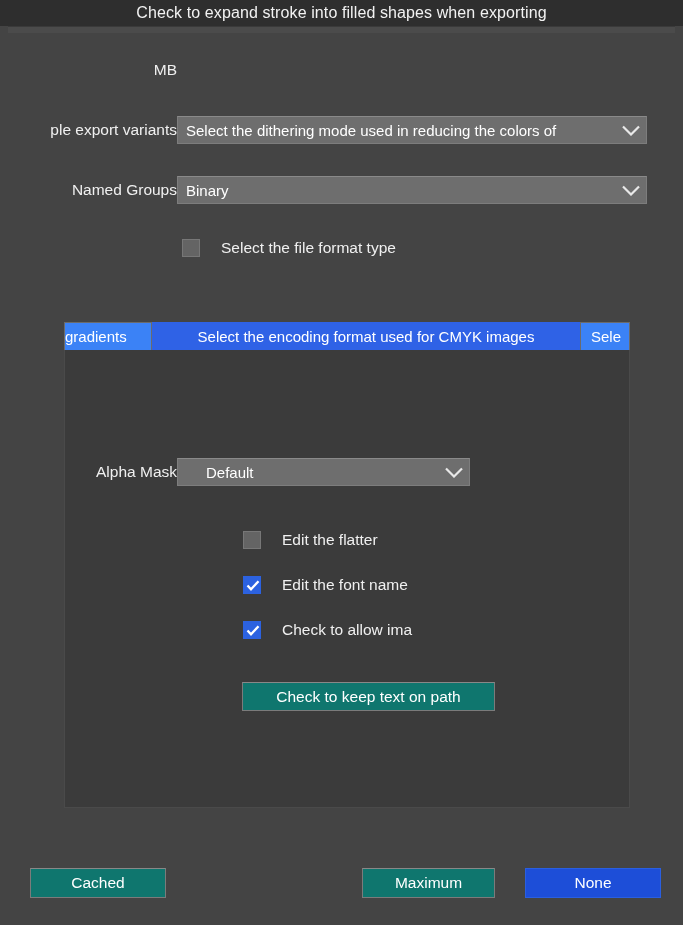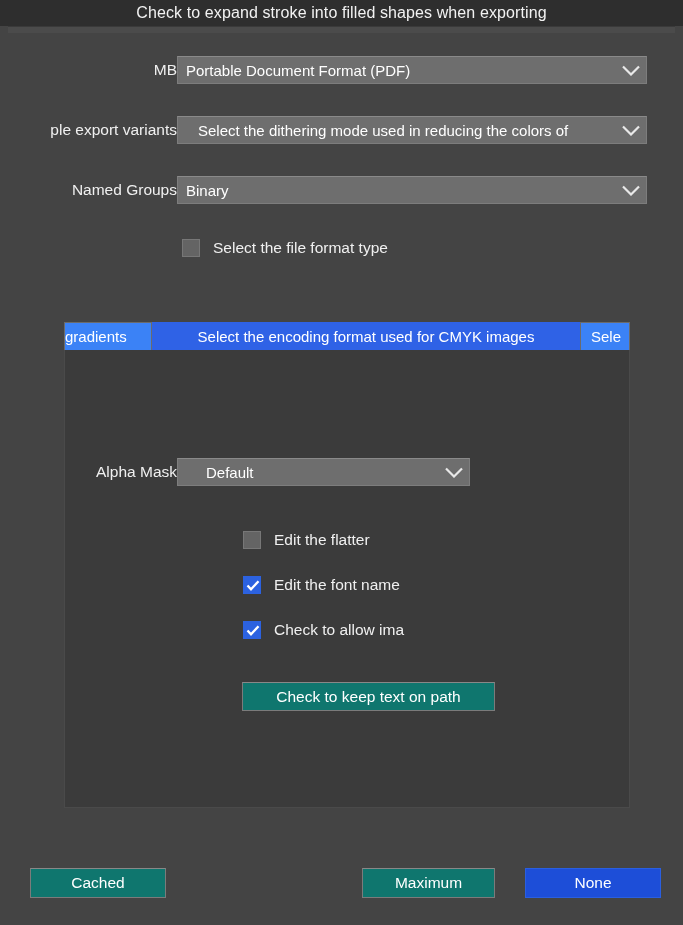--- a/index.html
+++ b/index.html
@@ -88,30 +88,30 @@
     height: 26px;
     display: flex;
     align-items: center;
     justify-content: center;
   }
   .combo-arrow svg { display: block; }
 
   .row-format   { left: 0;  top: 56px;  width: 657px; }
   .row-format   .combo { width: 470px; }
   .row-dither   { left: 0;  top: 116px; width: 657px; }
-  .row-dither   .combo { width: 470px; padding-left: 12px; }
+  .row-dither   .combo { width: 470px; }
   .row-binary   { left: 0;  top: 176px; width: 657px; }
   .row-binary   .combo { width: 470px; }
 
   
   .checkrow {
     position: absolute;
     display: flex;
     align-items: center;
-    gap: 13px;
+    gap: 21px;
   }
   .cbox {
     width: 18px;
     height: 18px;
     flex: 0 0 auto;
     background: #646464;
     border: 1px solid #777777;
     position: relative;
   }
   .cbox.checked {
@@ -215,28 +215,20 @@
 <div class="titlebar">
   <div class="titlebar-text">Check to expand stroke into filled shapes when exporting</div>
 </div>
 
 <div class="top-strip"></div>
 
 <div class="form-row row-format">
   <div class="field-label">
     <span>MB</span>
   </div>
-  <div class="combo">
-    <div class="combo-value">Portable Document Format (PDF)</div>
-    <div class="combo-arrow">
-      <svg width="18" height="11" viewBox="0 0 18 11">
-        <path d="M1 1.5 L9 9.5 L17 1.5" fill="none" stroke="#e8e8e8" stroke-width="2.2"></path>
-      </svg>
-    </div>
-  </div>
 </div>
 
 <div class="form-row row-dither">
   <div class="field-label">
     <span>ple export variants</span>
   </div>
   <div class="combo">
     <div class="combo-value">Select the dithering mode used in reducing the colors of</div>
     <div class="combo-arrow">
       <svg width="18" height="11" viewBox="0 0 18 11">

